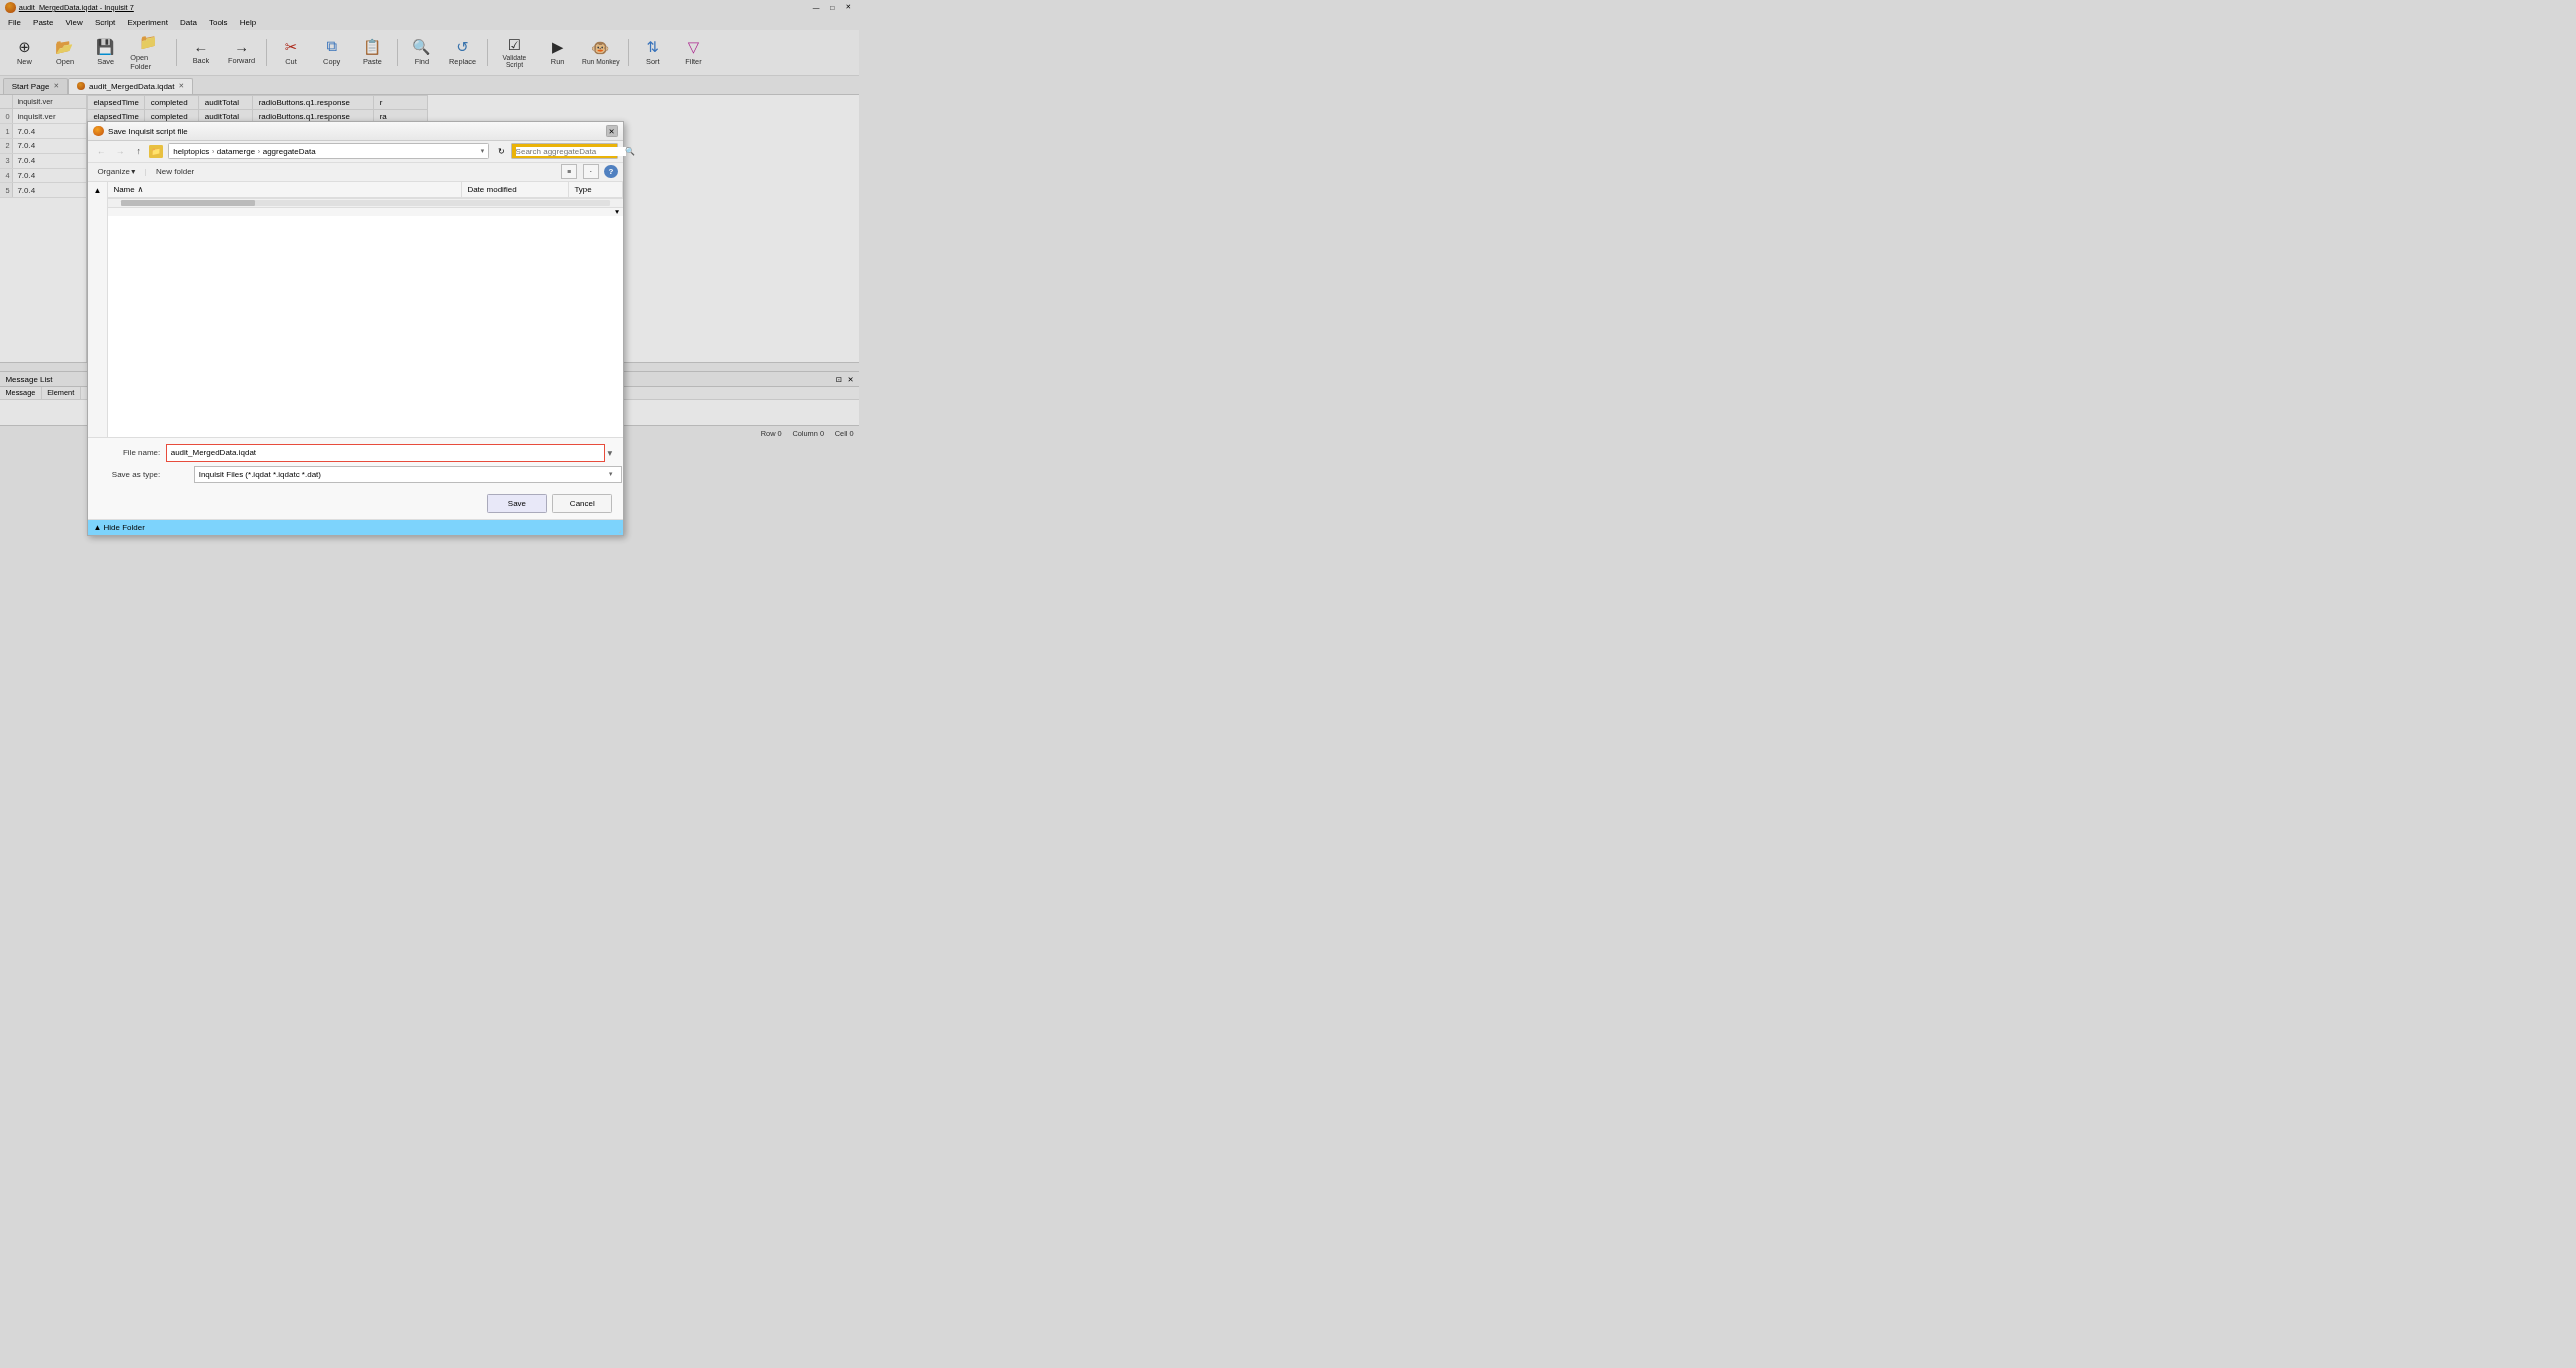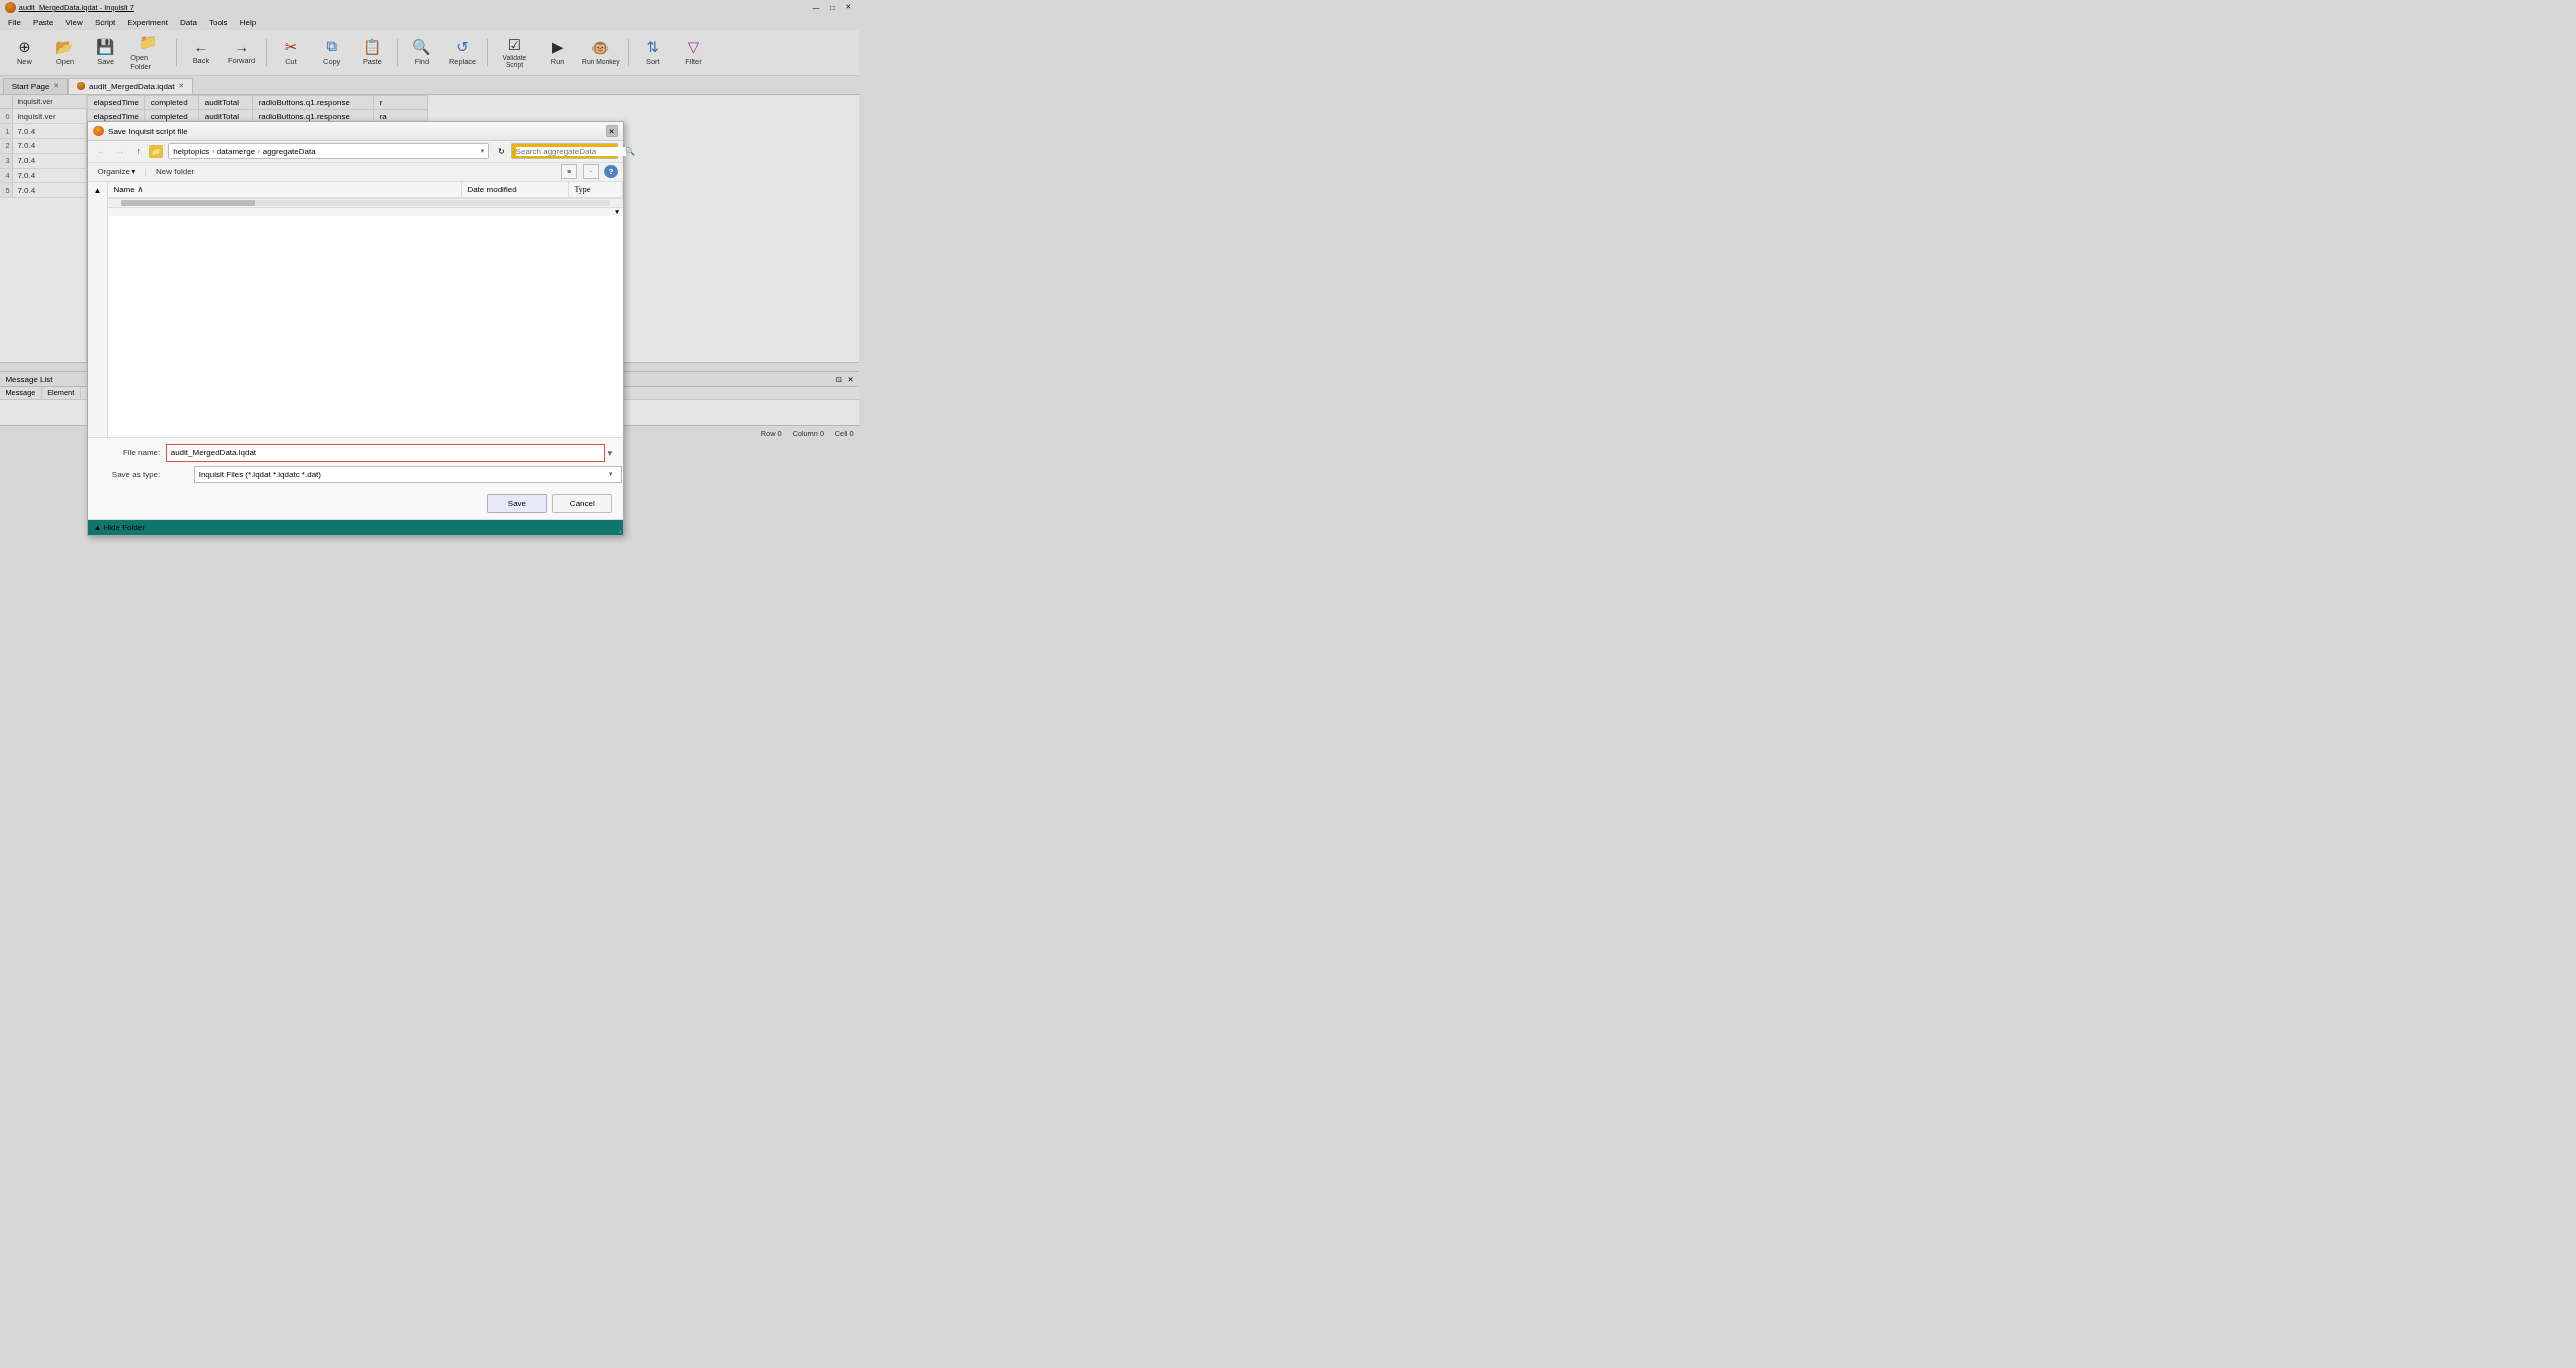--- a/index.html
+++ b/index.html
@@ -370,21 +370,21 @@
       padding: 2.7px 5.4px;
       font-size: 8px;
       border-right: 0.7px solid #ddd;
       cursor: pointer;
       display: flex;
       align-items: center;
       gap: 2.7px;
     }
     .file-col-header.name { flex: 1; }
     .file-col-header.date { width: 107px; }
-    .file-col-header.type { width: 54px; font-family: Liberation Serif, serif; }
+    .file-col-header.type { width: 54px; }
 
     
     .file-list {
       flex: 1;
       overflow: auto;
     }
     .file-item {
       display: flex;
       align-items: center;
       height: 19px;
@@ -901,20 +901,20 @@
           <span class="footer-dropdown-arrow">▾</span>
         </div>
       </div>
 
       <div class="dialog-actions">
         <button class="dialog-action-btn primary">Save</button>
         <button class="dialog-action-btn">Cancel</button>
       </div>
     </div>
 
-    <div style="padding:2.7px 5.4px;background:#0f766e;border-top:0.7px solid #ddd;display:flex;align-items:center;font-size:8px;cursor:pointer">
+    <div style="padding:2.7px 5.4px;background:#7dd3fc;border-top:0.7px solid #ddd;display:flex;align-items:center;font-size:8px;cursor:pointer">
       <span>▲ Hide Folder</span>
     </div>
 
     <div class="dialog-resize-grip">⌟</div>
   </div>
 </div>
 
 
 </body></html>

